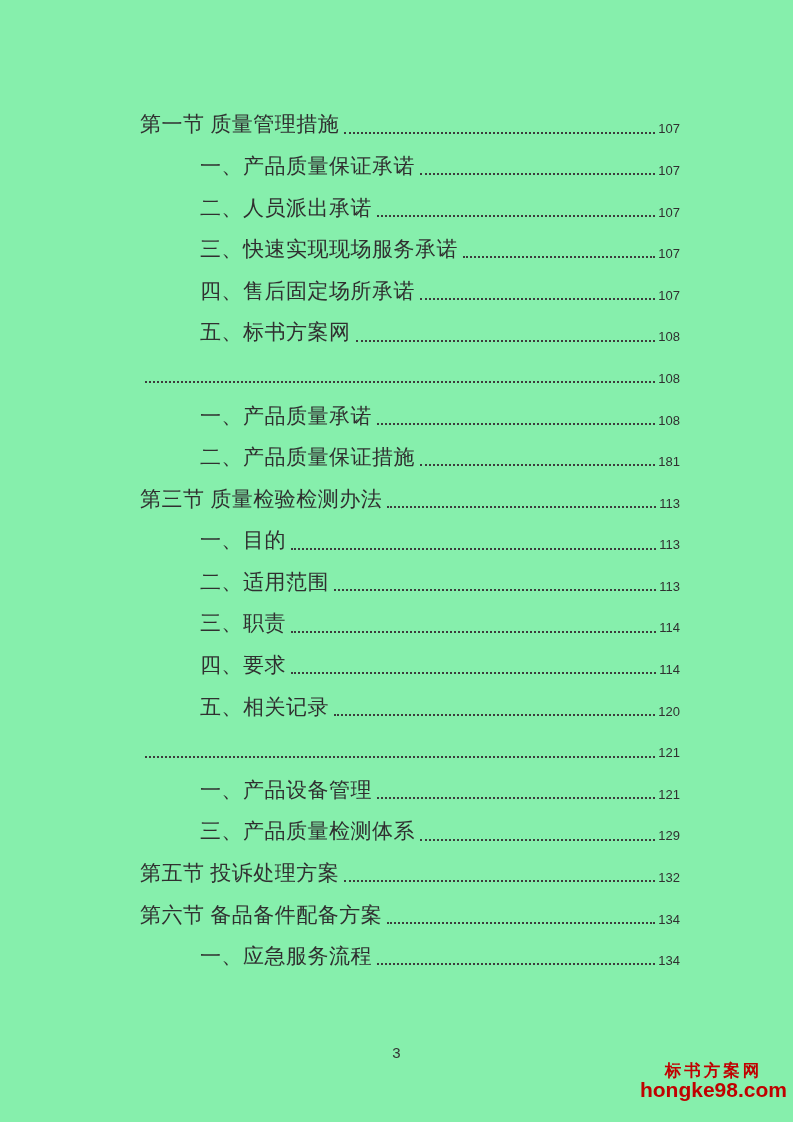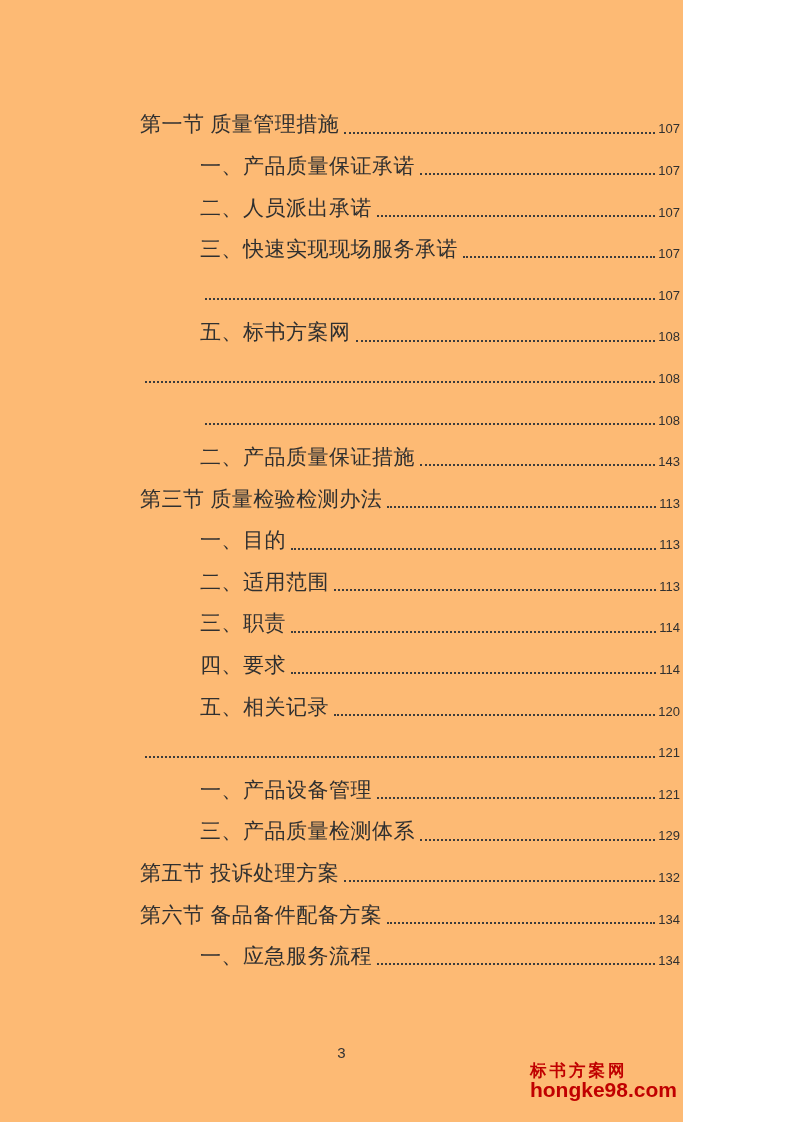--- a/index.html
+++ b/index.html
@@ -1,20 +1,20 @@
 <!DOCTYPE html>
 <html><head>
 <meta charset="utf-8">
 <style>
   html, body { margin: 0; padding: 0; background: #ffffff; }
   .page {
     position: relative;
-    width: 683px;
+    width: 793px;
     height: 1122px;
-    background: #fdba74;
+    background: #86efac;
     overflow: hidden;
     font-family: "Liberation Serif", "DejaVu Serif", serif;
     color: #303030;
   }
   .toc {
     position: absolute;
     left: 140px;
     top: 96px;
     width: 540px;
   }
@@ -48,21 +48,21 @@
     top: 1044px;
     text-align: center;
     font-family: "Liberation Sans", "DejaVu Sans", sans-serif;
     font-size: 15px;
     color: #333333;
   }
   .watermark {
     position: absolute;
     right: 6px;
     top: 1062px;
-    text-align: left;
+    text-align: center;
     font-family: "Liberation Sans", "DejaVu Sans", sans-serif;
     font-weight: bold;
     line-height: 1.05;
   }
   .watermark .site-name {
     font-size: 16.5px;
     letter-spacing: 3px;
     display: block;
   }
   .watermark .site-url {
@@ -91,40 +91,42 @@
         <span class="toc-label">二、人员派出承诺</span>
         <span class="toc-dots" style="border-bottom-color: rgb(60, 60, 60);"></span>
         <span class="toc-page">107</span>
       </div>
       <div class="toc-row level-2">
         <span class="toc-label">三、快速实现现场服务承诺</span>
         <span class="toc-dots" style="border-bottom-color: rgb(60, 60, 60);"></span>
         <span class="toc-page">107</span>
       </div>
       <div class="toc-row level-2">
+        <span class="toc-label">四、售后固定场所承诺</span>
         <span class="toc-dots" style="border-bottom-color: rgb(60, 60, 60);"></span>
         <span class="toc-page">107</span>
       </div>
       <div class="toc-row level-2">
         <span class="toc-label">五、标书方案网</span>
         <span class="toc-dots" style="border-bottom-color: rgb(60, 60, 60);"></span>
         <span class="toc-page">108</span>
       </div>
       <div class="toc-row level-1">
         <span class="toc-dots" style="border-bottom-color: rgb(60, 60, 60);"></span>
         <span class="toc-page">108</span>
       </div>
       <div class="toc-row level-2">
+        <span class="toc-label">一、产品质量承诺</span>
         <span class="toc-dots" style="border-bottom-color: rgb(60, 60, 60);"></span>
         <span class="toc-page">108</span>
       </div>
       <div class="toc-row level-2">
         <span class="toc-label">二、产品质量保证措施</span>
         <span class="toc-dots" style="border-bottom-color: rgb(60, 60, 60);"></span>
-        <span class="toc-page">143</span>
+        <span class="toc-page">181</span>
       </div>
       <div class="toc-row level-1">
         <span class="toc-label">第三节 质量检验检测办法</span>
         <span class="toc-dots" style="border-bottom-color: rgb(60, 60, 60);"></span>
         <span class="toc-page">113</span>
       </div>
       <div class="toc-row level-2">
         <span class="toc-label">一、目的</span>
         <span class="toc-dots" style="border-bottom-color: rgb(60, 60, 60);"></span>
         <span class="toc-page">113</span>

